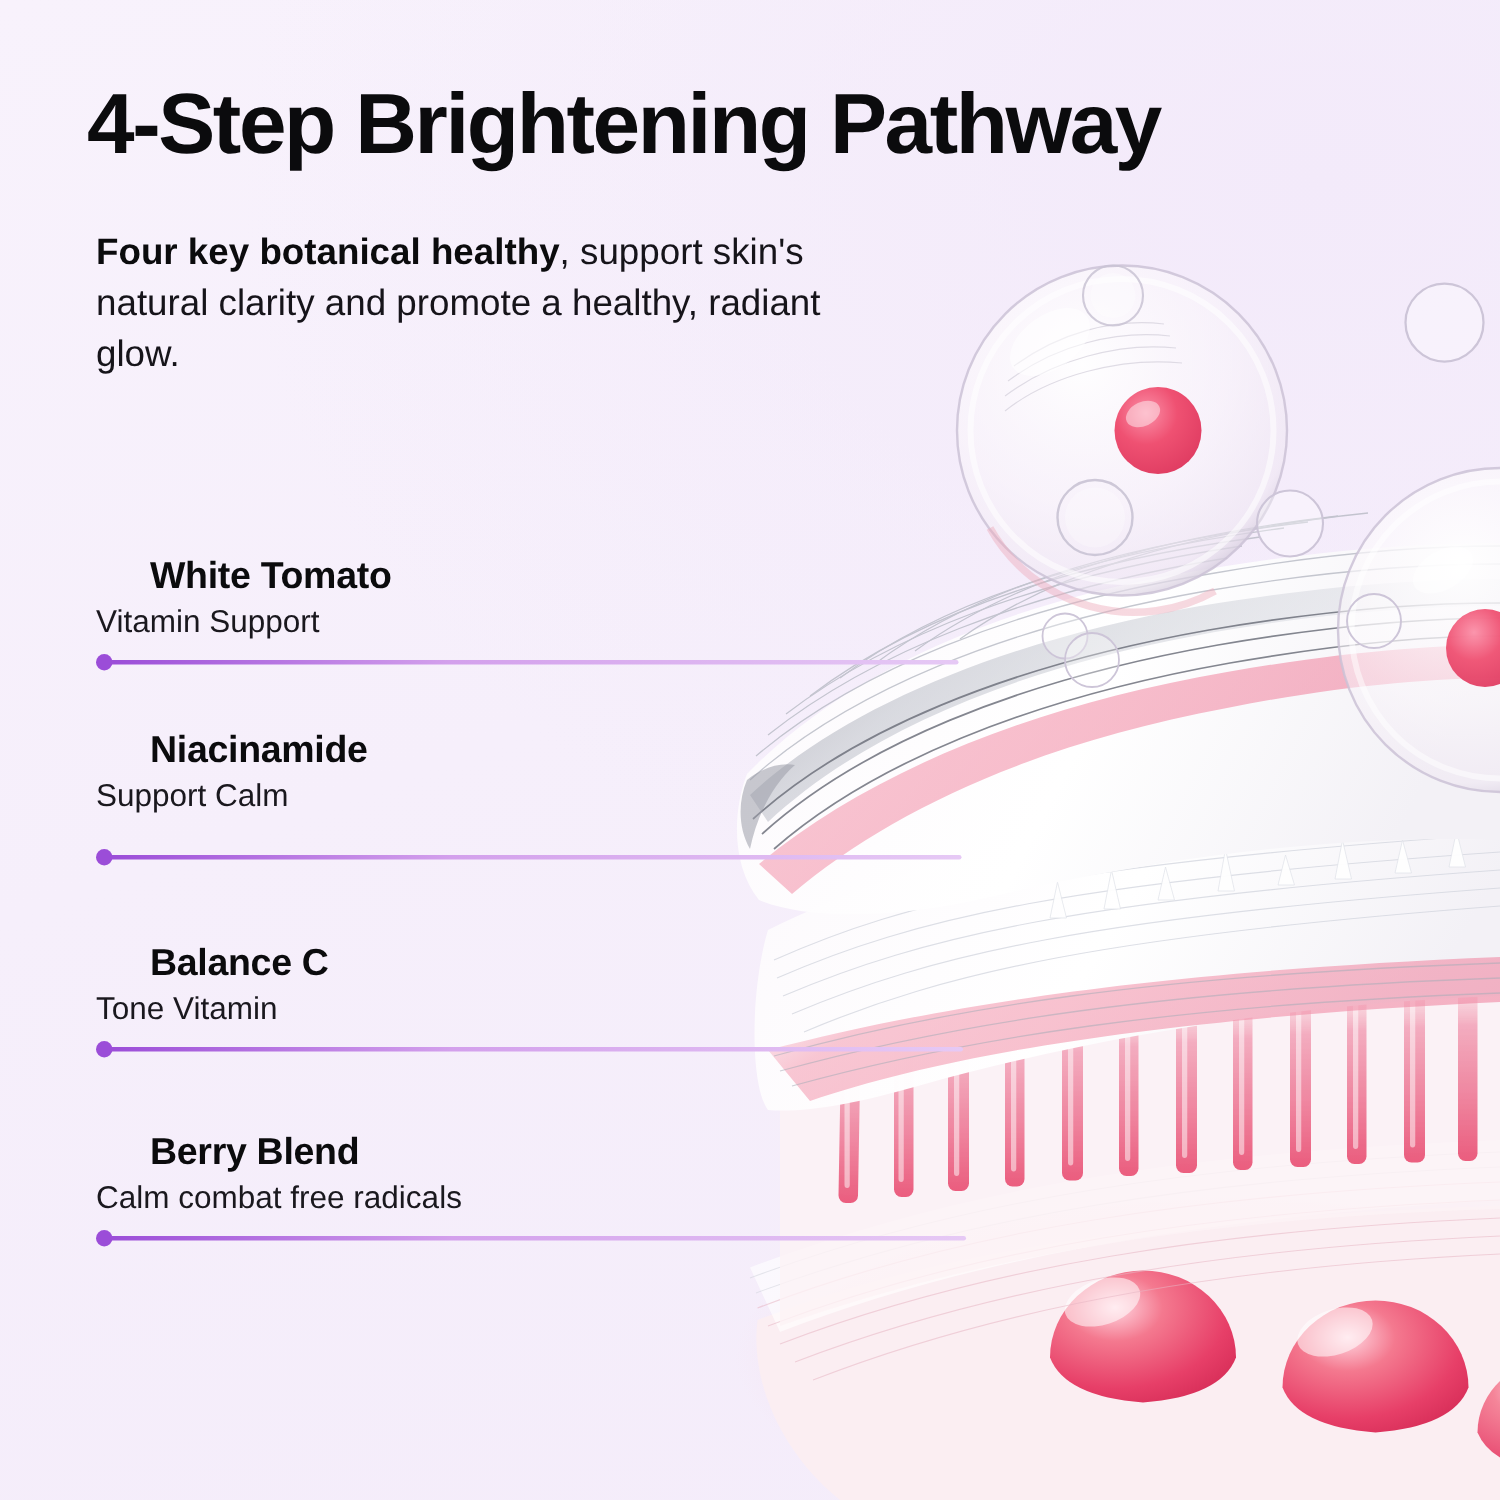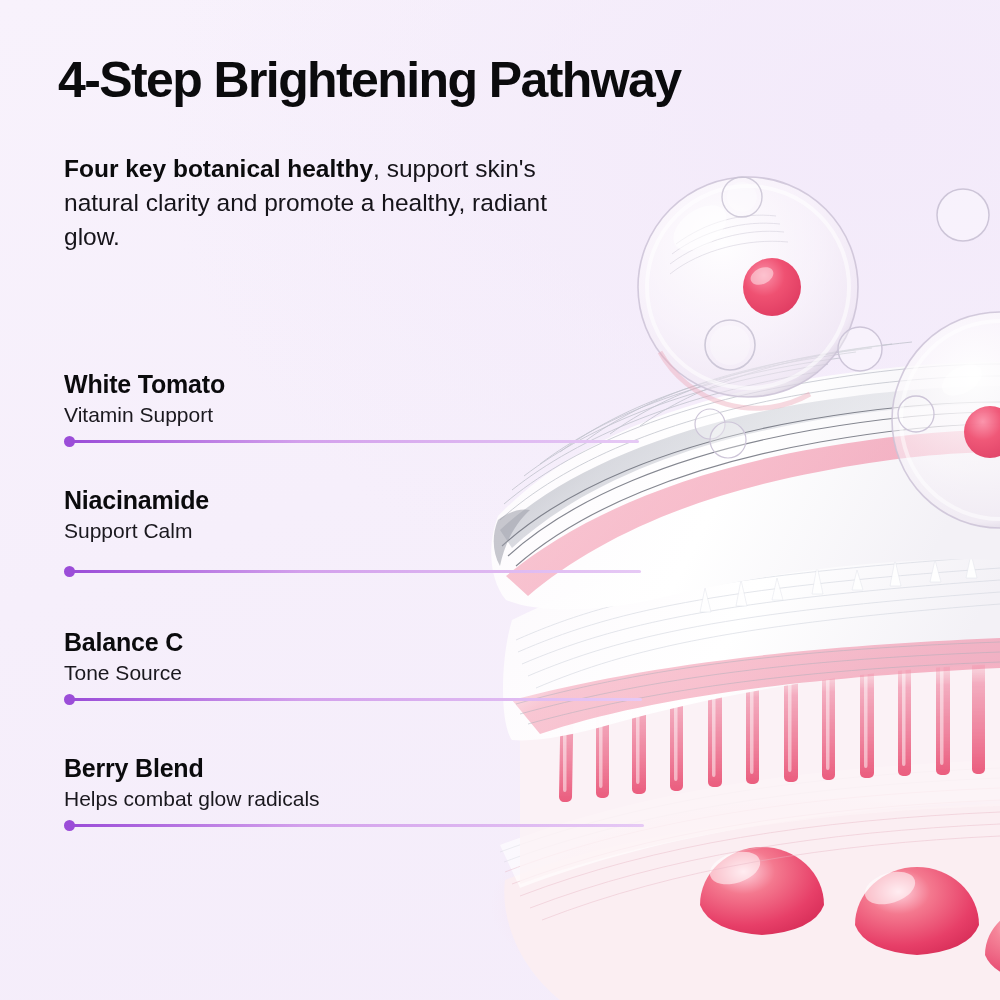--- a/index.html
+++ b/index.html
@@ -16,33 +16,33 @@
   }
 
   
   #art{position:absolute;inset:0;pointer-events:none;}
 
   
   #content{position:absolute;inset:0;}
 
   .title{
     position:absolute;left:58px;top:54px;
-    font-size:50px;font-weight:700;letter-spacing:-1.6px;
+    font-size:57px;font-weight:700;letter-spacing:-1.6px;
     color:#0b0b0d;line-height:1.05;white-space:nowrap;
   }
   .subtitle{
     position:absolute;left:64px;top:152px;width:540px;
     font-size:24.5px;line-height:1.38;color:#16141a;font-weight:400;
   }
   .subtitle .lead{font-weight:700;color:#0b0b0d;}
 
   .item{position:absolute;left:64px;}
   .item .name{
     font-size:25px;font-weight:700;color:#0b0b0d;
-    letter-spacing:-0.2px;line-height:1.1;white-space:nowrap;
+    letter-spacing:-0.2px;line-height:1.1;white-space:nowrap;margin-left:36px;
   }
   .item .desc{
     font-size:21px;font-weight:400;color:#1a181e;
     margin-top:4px;line-height:1.15;white-space:nowrap;
   }
   .rule{position:absolute;left:64px;height:12px;}
   .rule .dot{
     position:absolute;left:0;top:1px;width:11px;height:11px;border-radius:50%;
     background:#9b4dd8;
   }
@@ -304,30 +304,30 @@
       <div class="name">Niacinamide</div>
       <div class="desc">Support Calm</div>
     </div>
     <div class="rule r2">
       <span class="dot" style="background: rgb(155, 77, 216);"></span>
       <span class="line" style="width: 568px; background: linear-gradient(90deg, rgb(155, 77, 216) 0%, rgb(211, 160, 236) 40%, rgb(230, 201, 245) 100%);"></span>
     </div>
 
     <div class="item i3">
       <div class="name">Balance C</div>
-      <div class="desc">Tone Source</div>
+      <div class="desc">Tone Vitamin</div>
     </div>
     <div class="rule r3">
       <span class="dot" style="background: rgb(155, 77, 216);"></span>
       <span class="line" style="width: 569px; background: linear-gradient(90deg, rgb(155, 77, 216) 0%, rgb(211, 160, 236) 40%, rgb(230, 201, 245) 100%);"></span>
     </div>
 
     <div class="item i4">
       <div class="name">Berry Blend</div>
-      <div class="desc">Helps combat glow radicals</div>
+      <div class="desc">Calm combat free radicals</div>
     </div>
     <div class="rule r4">
       <span class="dot" style="background: rgb(155, 77, 216);"></span>
       <span class="line" style="width: 571px; background: linear-gradient(90deg, rgb(155, 77, 216) 0%, rgb(211, 160, 236) 40%, rgb(230, 201, 245) 100%);"></span>
     </div>
 
   </div>
 </div>
 
 </body></html>

